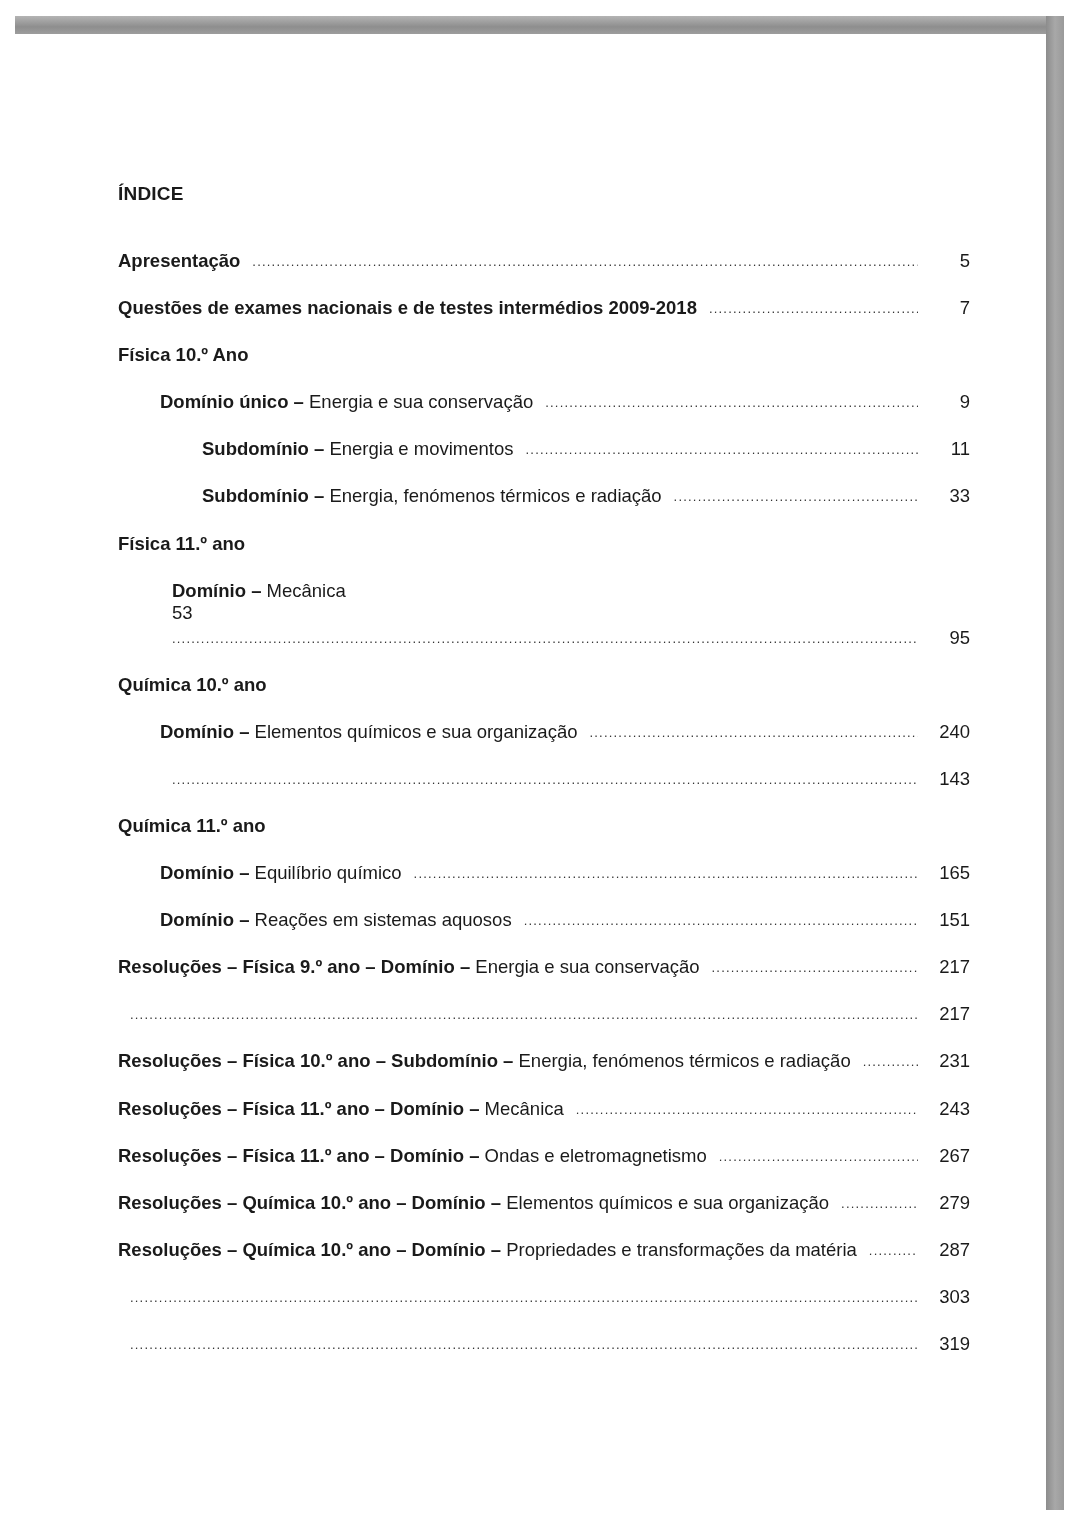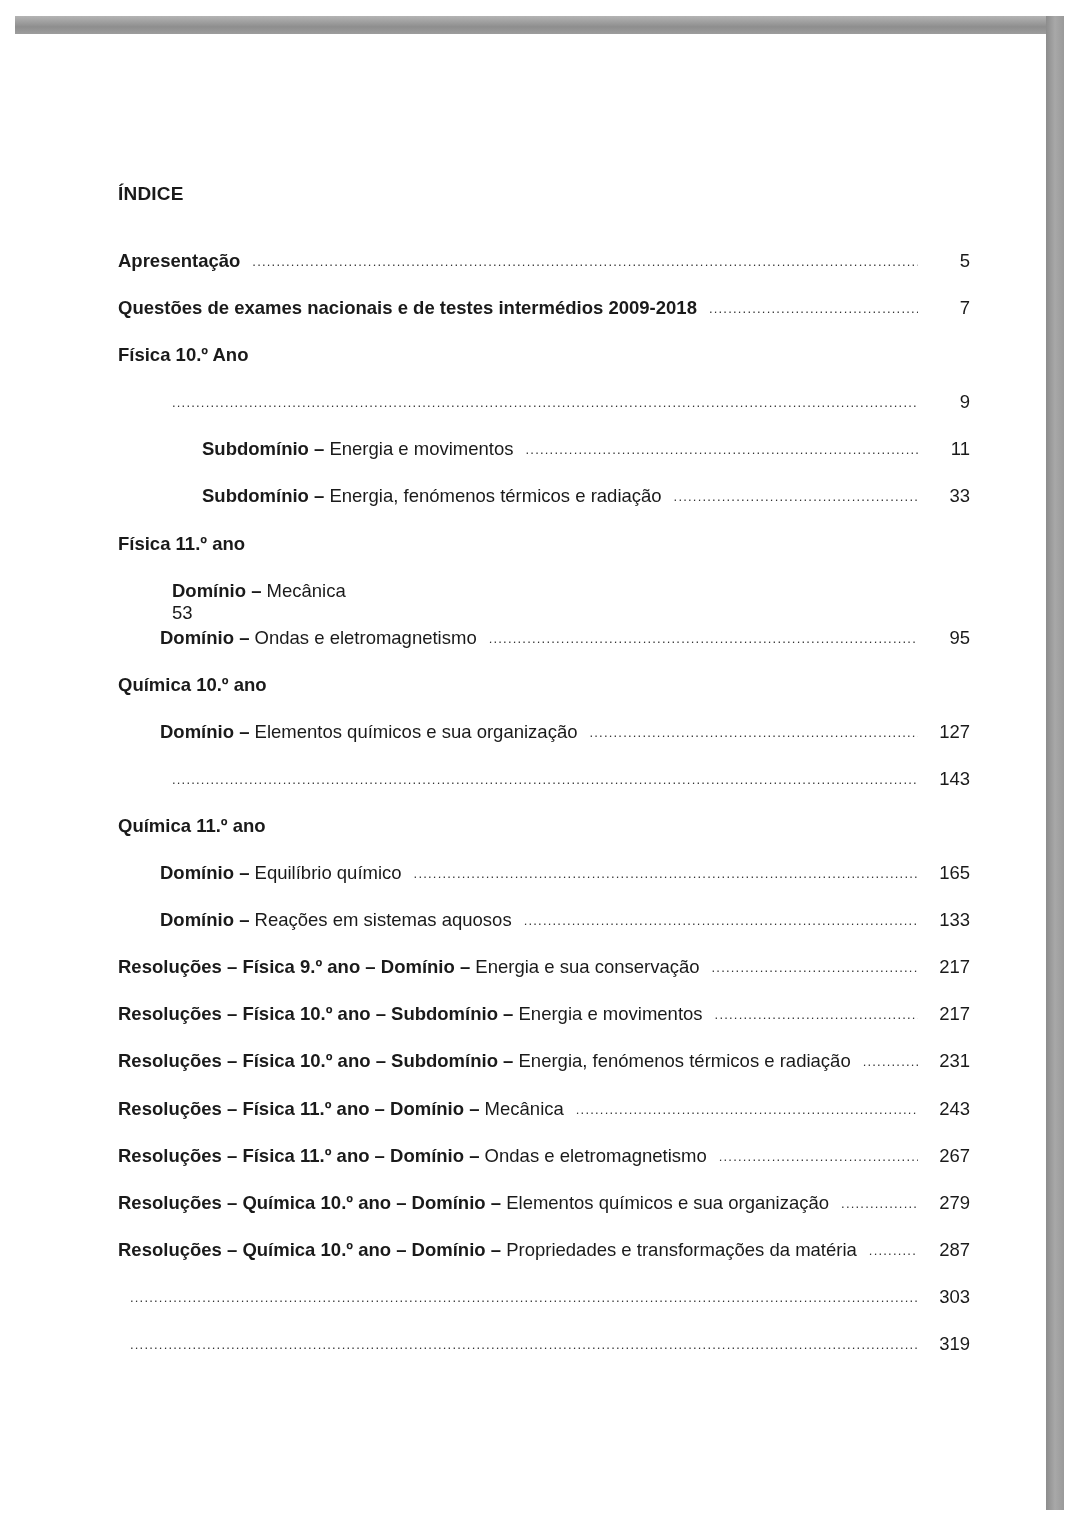--- a/index.html
+++ b/index.html
@@ -57,20 +57,21 @@
       </div>
       <div class="row lvl0" style="top: 47px;">
         <span class="label"><b>Questões de exames nacionais e de testes intermédios 2009-2018</b><span></span></span>
         <span class="dots"></span>
         <span class="page-num">7</span>
       </div>
       <div class="row lvl0" style="top: 94px;">
         <span class="label"><b>Física 10.º Ano</b><span></span></span>
       </div>
       <div class="row lvl1" style="top: 141px;">
+        <span class="label"><b>Domínio único –</b><span> Energia e sua conservação</span></span>
         <span class="dots"></span>
         <span class="page-num">9</span>
       </div>
       <div class="row lvl2" style="top: 188px;">
         <span class="label"><b>Subdomínio –</b><span> Energia e movimentos</span></span>
         <span class="dots"></span>
         <span class="page-num">11</span>
       </div>
       <div class="row lvl2" style="top: 235px;">
         <span class="label"><b>Subdomínio –</b><span> Energia, fenómenos térmicos e radiação</span></span>
@@ -79,56 +80,54 @@
       </div>
       <div class="row lvl0" style="top: 283px;">
         <span class="label"><b>Física 11.º ano</b><span></span></span>
       </div>
       <div class="row lvl1" style="top: 330px; flex-direction: column;">
         <span class="label"><b>Domínio –</b><span> Mecânica</span></span>
         <span class="dots"></span>
         <span class="page-num">53</span>
       </div>
       <div class="row lvl1" style="top: 377px;">
-        <span class="label"><b>Domínio –</b><span> Ondas e eletromagnetismo</span></span>
         <span class="dots"></span>
         <span class="page-num">95</span>
       </div>
       <div class="row lvl0" style="top: 424px;">
         <span class="label"><b>Química 10.º ano</b><span></span></span>
       </div>
       <div class="row lvl1" style="top: 471px;">
         <span class="label"><b>Domínio –</b><span> Elementos químicos e sua organização</span></span>
         <span class="dots"></span>
-        <span class="page-num">127</span>
+        <span class="page-num">240</span>
       </div>
       <div class="row lvl1" style="top: 518px;">
         <span class="dots"></span>
         <span class="page-num">143</span>
       </div>
       <div class="row lvl0" style="top: 565px;">
         <span class="label"><b>Química 11.º ano</b><span></span></span>
       </div>
       <div class="row lvl1" style="top: 612px;">
         <span class="label"><b>Domínio –</b><span> Equilíbrio químico</span></span>
         <span class="dots"></span>
         <span class="page-num">165</span>
       </div>
       <div class="row lvl1" style="top: 659px;">
         <span class="label"><b>Domínio –</b><span> Reações em sistemas aquosos</span></span>
         <span class="dots"></span>
-        <span class="page-num">133</span>
+        <span class="page-num">151</span>
       </div>
       <div class="row lvl0" style="top: 706px;">
         <span class="label"><b>Resoluções – Física 9.º ano – Domínio –</b><span> Energia e sua conservação</span></span>
         <span class="dots"></span>
         <span class="page-num">217</span>
       </div>
       <div class="row lvl0" style="top: 753px;">
-        <span class="label"><b>Resoluções – Física 10.º ano – Subdomínio –</b><span> Energia e movimentos</span></span>
         <span class="dots"></span>
         <span class="page-num">217</span>
       </div>
       <div class="row lvl0" style="top: 800px;">
         <span class="label"><b>Resoluções – Física 10.º ano – Subdomínio –</b><span> Energia, fenómenos térmicos e radiação</span></span>
         <span class="dots"></span>
         <span class="page-num">231</span>
       </div>
       <div class="row lvl0" style="top: 848px;">
         <span class="label"><b>Resoluções – Física 11.º ano – Domínio –</b><span> Mecânica</span></span>

